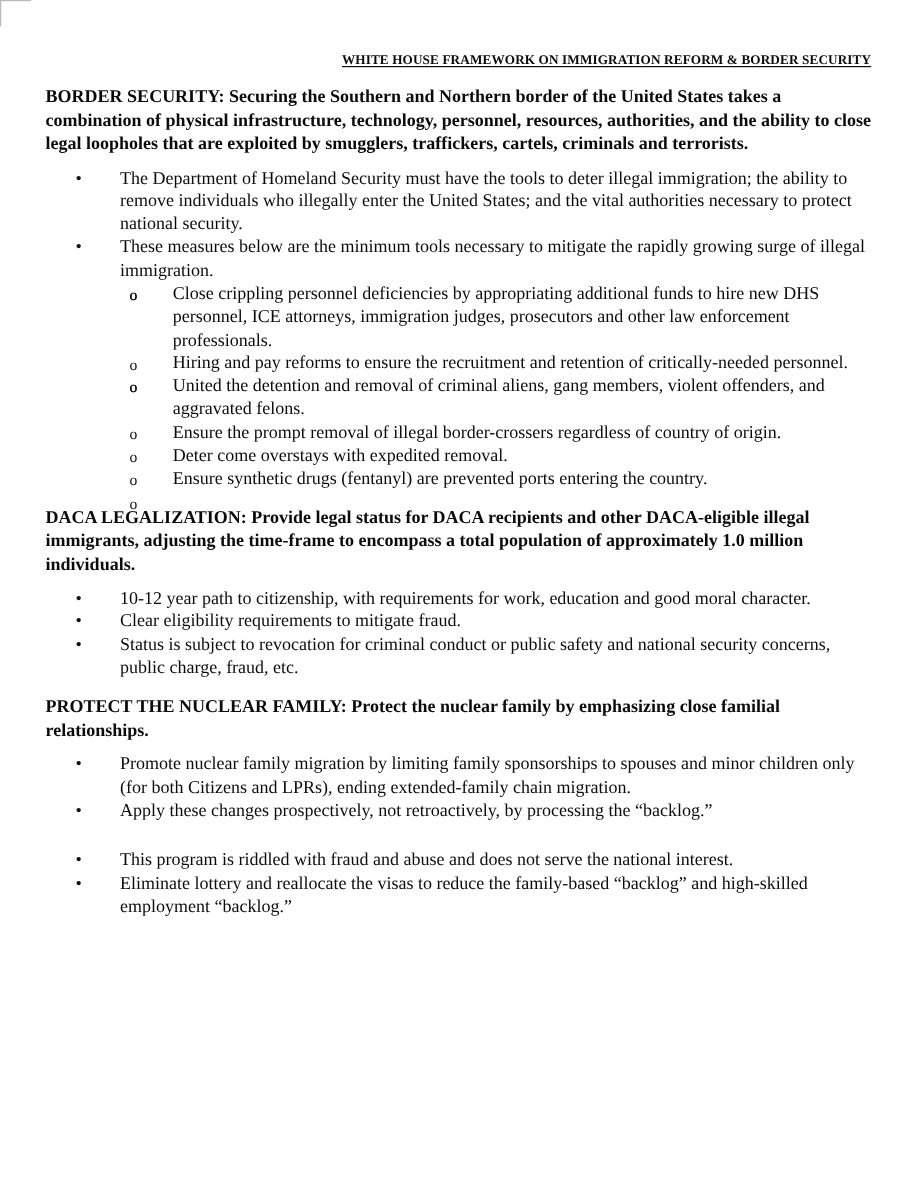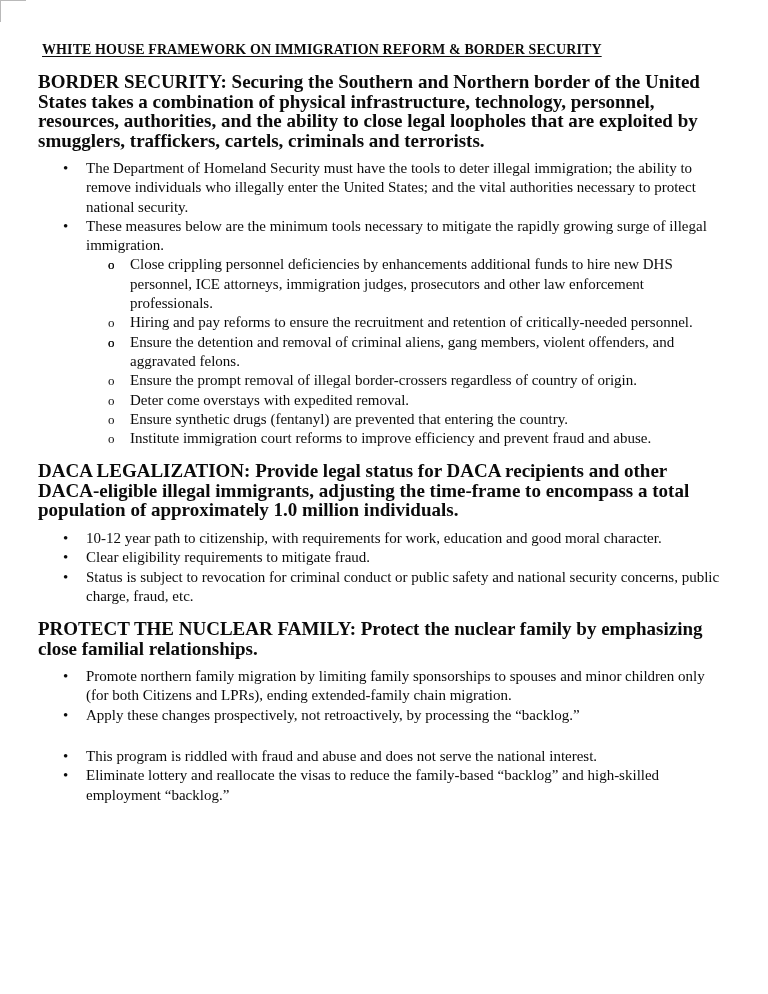--- a/index.html
+++ b/index.html
@@ -36,36 +36,36 @@
   }
 
   .content {
     position: absolute;
     left: 38px;
     top: 40px;
     width: 692px;
   }
 
   .doc-title {
-    text-align: left;
+    text-align: right;
     font-weight: bold;
-    font-size: 14px;
+    font-size: 11px;
     line-height: 20px;
     letter-spacing: 0.1px;
     margin: 0 0 12px 0;
     padding: 0 4px;
   }
   .doc-title span.u {
     text-decoration: underline;
     text-underline-offset: 2px;
   }
 
   .section-head {
     font-weight: bold;
-    font-size: 19px;
+    font-size: 15px;
     line-height: 19.5px;
     margin: 0;
     text-align: left;
   }
 
   .gap-after-head { height: 9px; }
   .gap-before-head { height: 13px; }
 
   ul.lvl1 {
     list-style: none;
@@ -100,21 +100,21 @@
     margin: 0;
   }
   ul.lvl2 > li > .marker {
     position: absolute;
     left: 70px;
     top: 0;
     font-size: 13px;
     line-height: 19.8px;
   }
 
-  .body-text { display: block; }
+  .body-text { display: block; margin-left: 14px; }
 </style>
 </head>
 <body>
 
 <div class="page">
 
   <div class="scan-edge-top"></div>
   <div class="scan-edge-left"></div>
 
   <div class="content">
@@ -132,48 +132,47 @@
         <span class="marker">•</span>
         <span class="body-text">These measures below are the minimum tools necessary  to mitigate the rapidly growing surge of illegal immigration.</span>
       </li>
     </ul>
     <ul class="lvl2">
       <li>
         <span class="marker">o</span>
       </li>
       <li>
         <span class="marker">o</span>
-        <span class="body-text">Close crippling personnel deficiencies by enhancements additional funds to hire new DHS personnel,  ICE attorneys, immigration judges, prosecutors and other law enforcement professionals.</span>
+        <span class="body-text">Close crippling personnel deficiencies by appropriating additional funds to hire new DHS personnel,  ICE attorneys, immigration judges, prosecutors and other law enforcement professionals.</span>
       </li>
       <li>
         <span class="marker">o</span>
         <span class="body-text">Hiring and pay reforms to ensure the recruitment and retention of critically-needed personnel.</span>
       </li>
       <li>
         <span class="marker">o</span>
       </li>
       <li>
         <span class="marker">o</span>
-        <span class="body-text">Ensure the detention and removal of criminal aliens, gang members, violent offenders, and aggravated  felons.</span>
+        <span class="body-text">United the detention and removal of criminal aliens, gang members, violent offenders, and aggravated  felons.</span>
       </li>
       <li>
         <span class="marker">o</span>
         <span class="body-text">Ensure the prompt removal of illegal border-crossers regardless of country of origin.</span>
       </li>
       <li>
         <span class="marker">o</span>
         <span class="body-text">Deter come overstays with expedited removal.</span>
       </li>
       <li>
         <span class="marker">o</span>
-        <span class="body-text">Ensure synthetic drugs (fentanyl) are prevented that entering the country.</span>
-      </li>
-      <li>
-        <span class="marker">o</span>
-        <span class="body-text">Institute immigration court reforms to improve efficiency and prevent fraud and abuse.</span>
+        <span class="body-text">Ensure synthetic drugs (fentanyl) are prevented ports entering the country.</span>
+      </li>
+      <li>
+        <span class="marker">o</span>
       </li>
     </ul>
 
     <div class="gap-before-head"></div>
     <p class="section-head">DACA LEGALIZATION: Provide legal status for DACA recipients and other DACA-eligible illegal immigrants, adjusting the  time-frame to encompass a total population of approximately 1.0 million individuals.</p>
     <div class="gap-after-head"></div>
     <ul class="lvl1">
       <li>
         <span class="marker">•</span>
         <span class="body-text">10-12 year path to citizenship, with requirements for work, education and good moral character.</span>
@@ -187,21 +186,21 @@
         <span class="body-text">Status is subject to revocation for criminal conduct or public safety and national security concerns,  public charge, fraud, etc.</span>
       </li>
     </ul>
 
     <div class="gap-before-head"></div>
     <p class="section-head">PROTECT THE NUCLEAR FAMILY: Protect the nuclear family by emphasizing close familial relationships.</p>
     <div class="gap-after-head"></div>
     <ul class="lvl1">
       <li>
         <span class="marker">•</span>
-        <span class="body-text">Promote northern family migration by limiting family sponsorships to spouses and minor children only   (for both Citizens and LPRs), ending extended-family chain migration.</span>
+        <span class="body-text">Promote nuclear family migration by limiting family sponsorships to spouses and minor children only   (for both Citizens and LPRs), ending extended-family chain migration.</span>
       </li>
       <li>
         <span class="marker">•</span>
         <span class="body-text">Apply these changes prospectively, not retroactively, by processing the “backlog.”</span>
       </li>
     </ul>
 
     <div class="gap-before-head"></div>
     <div class="gap-after-head"></div>
     <ul class="lvl1">

